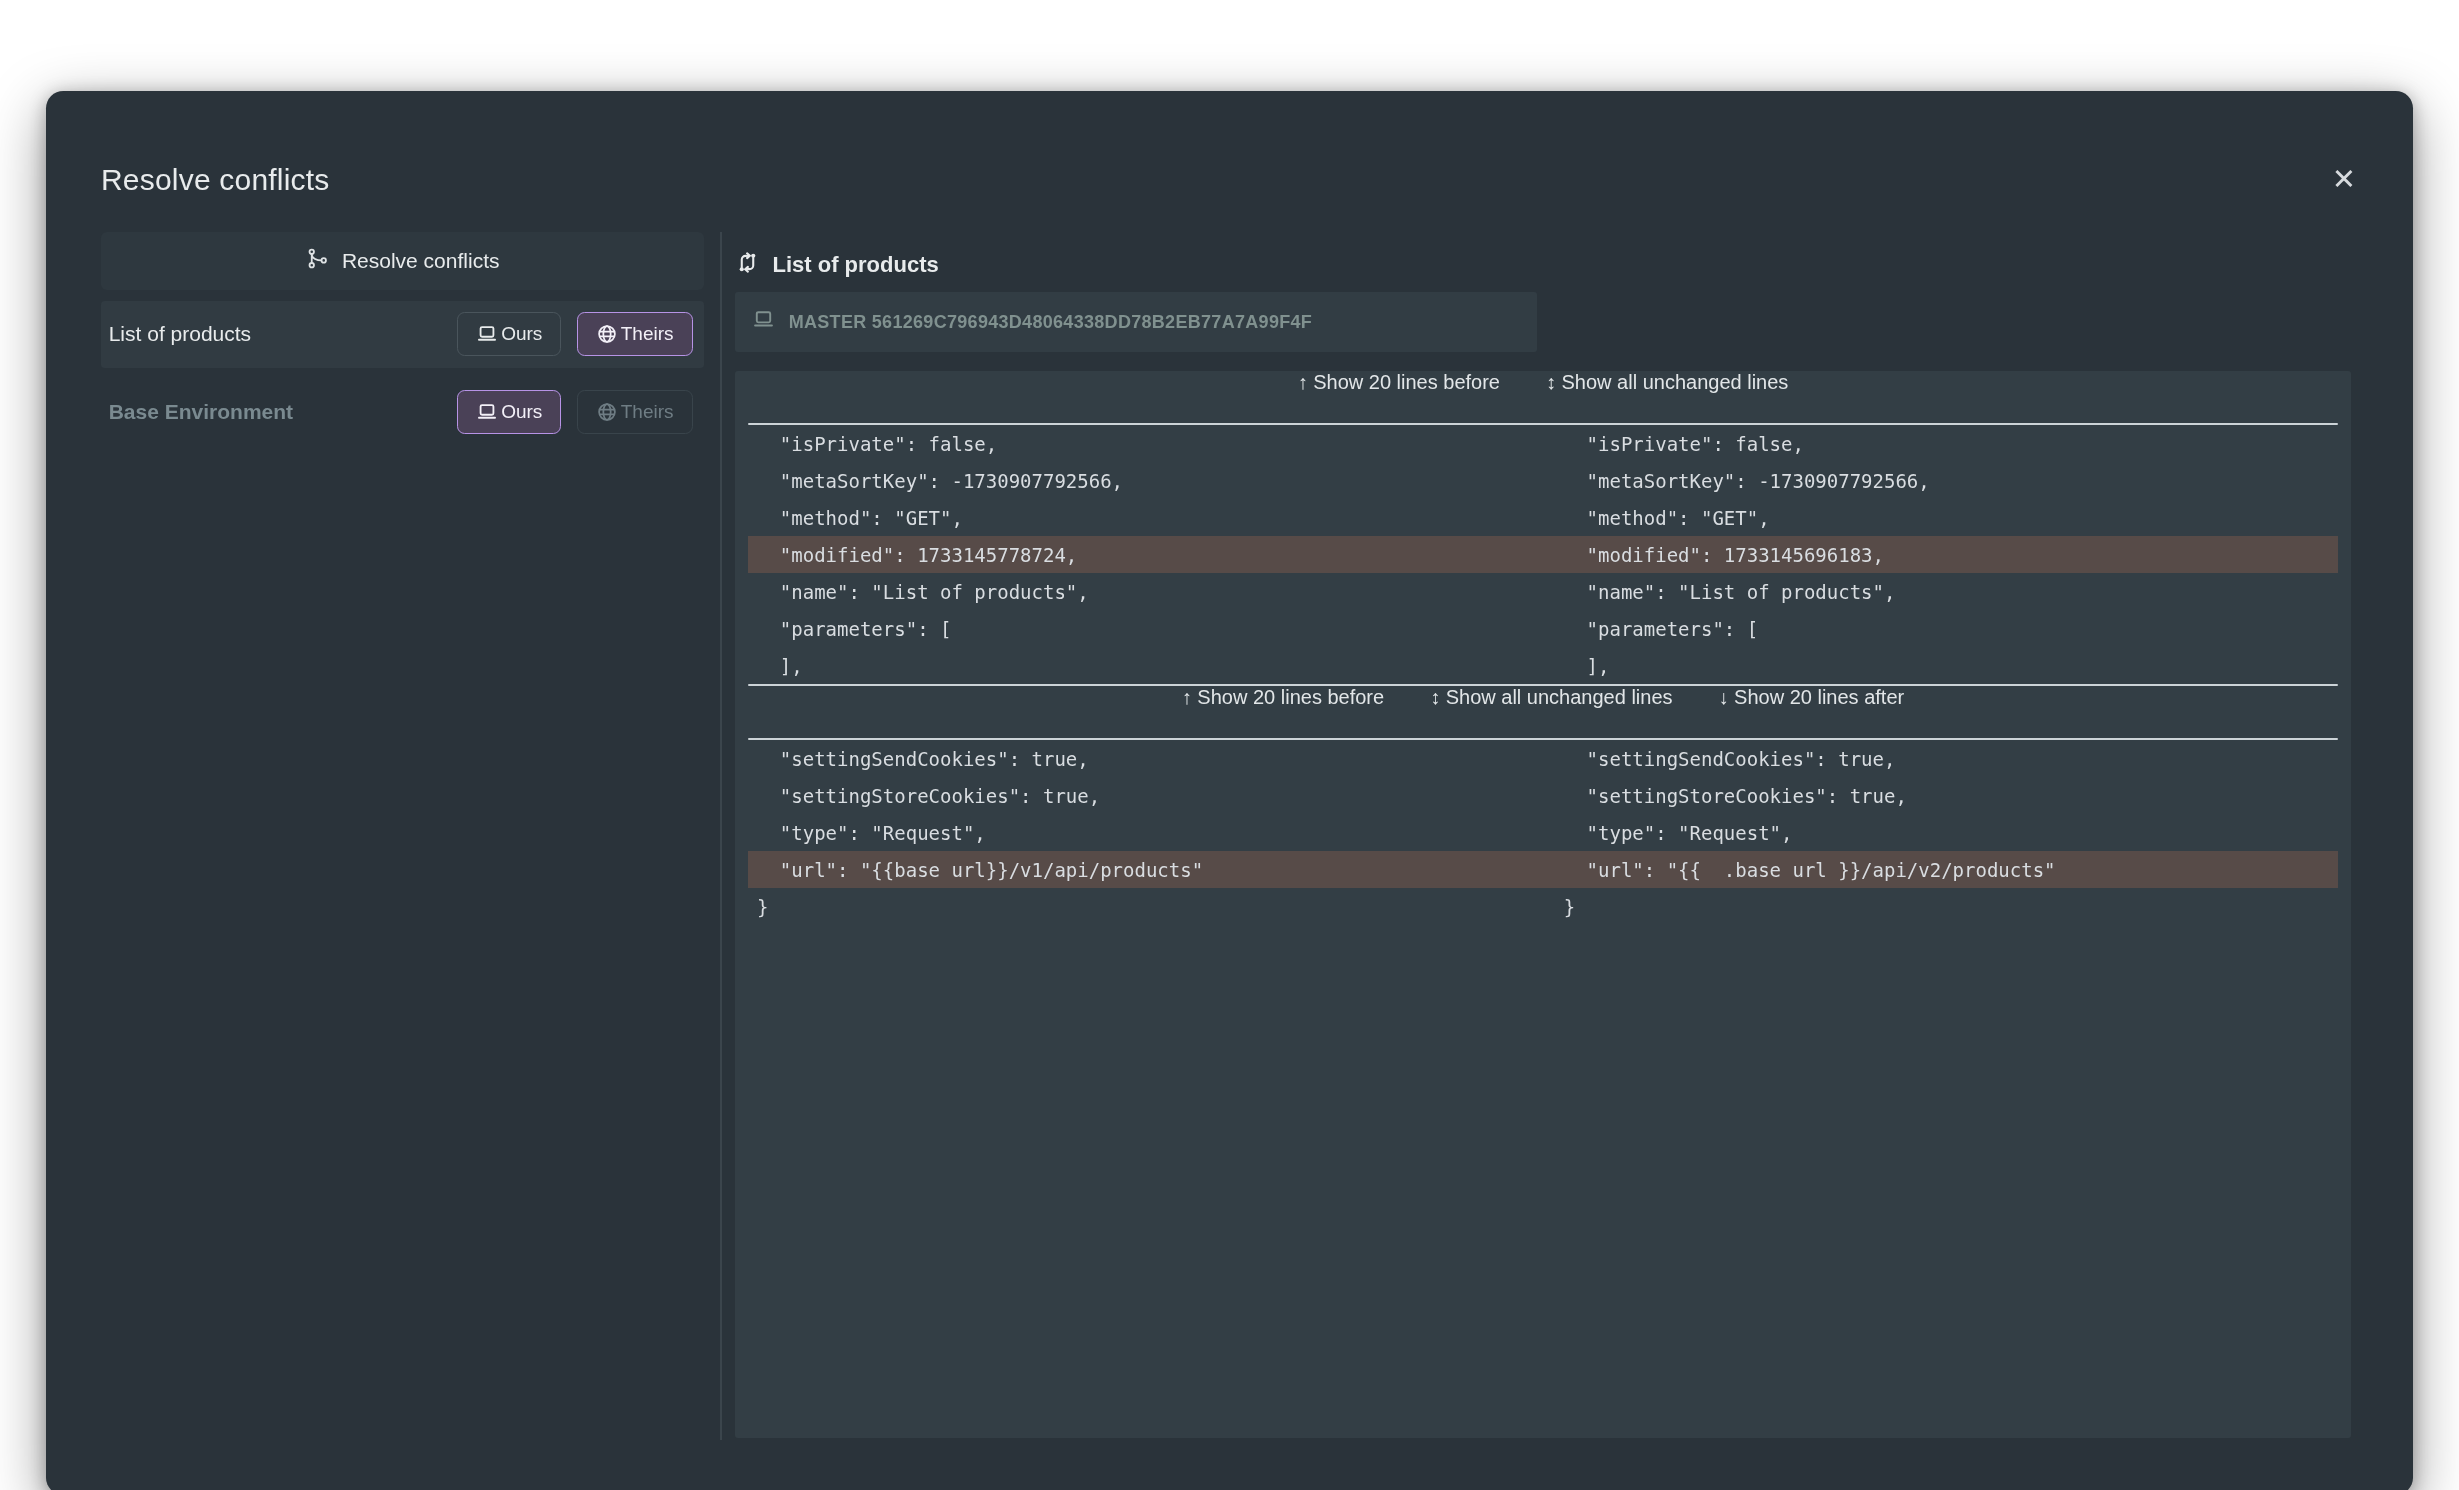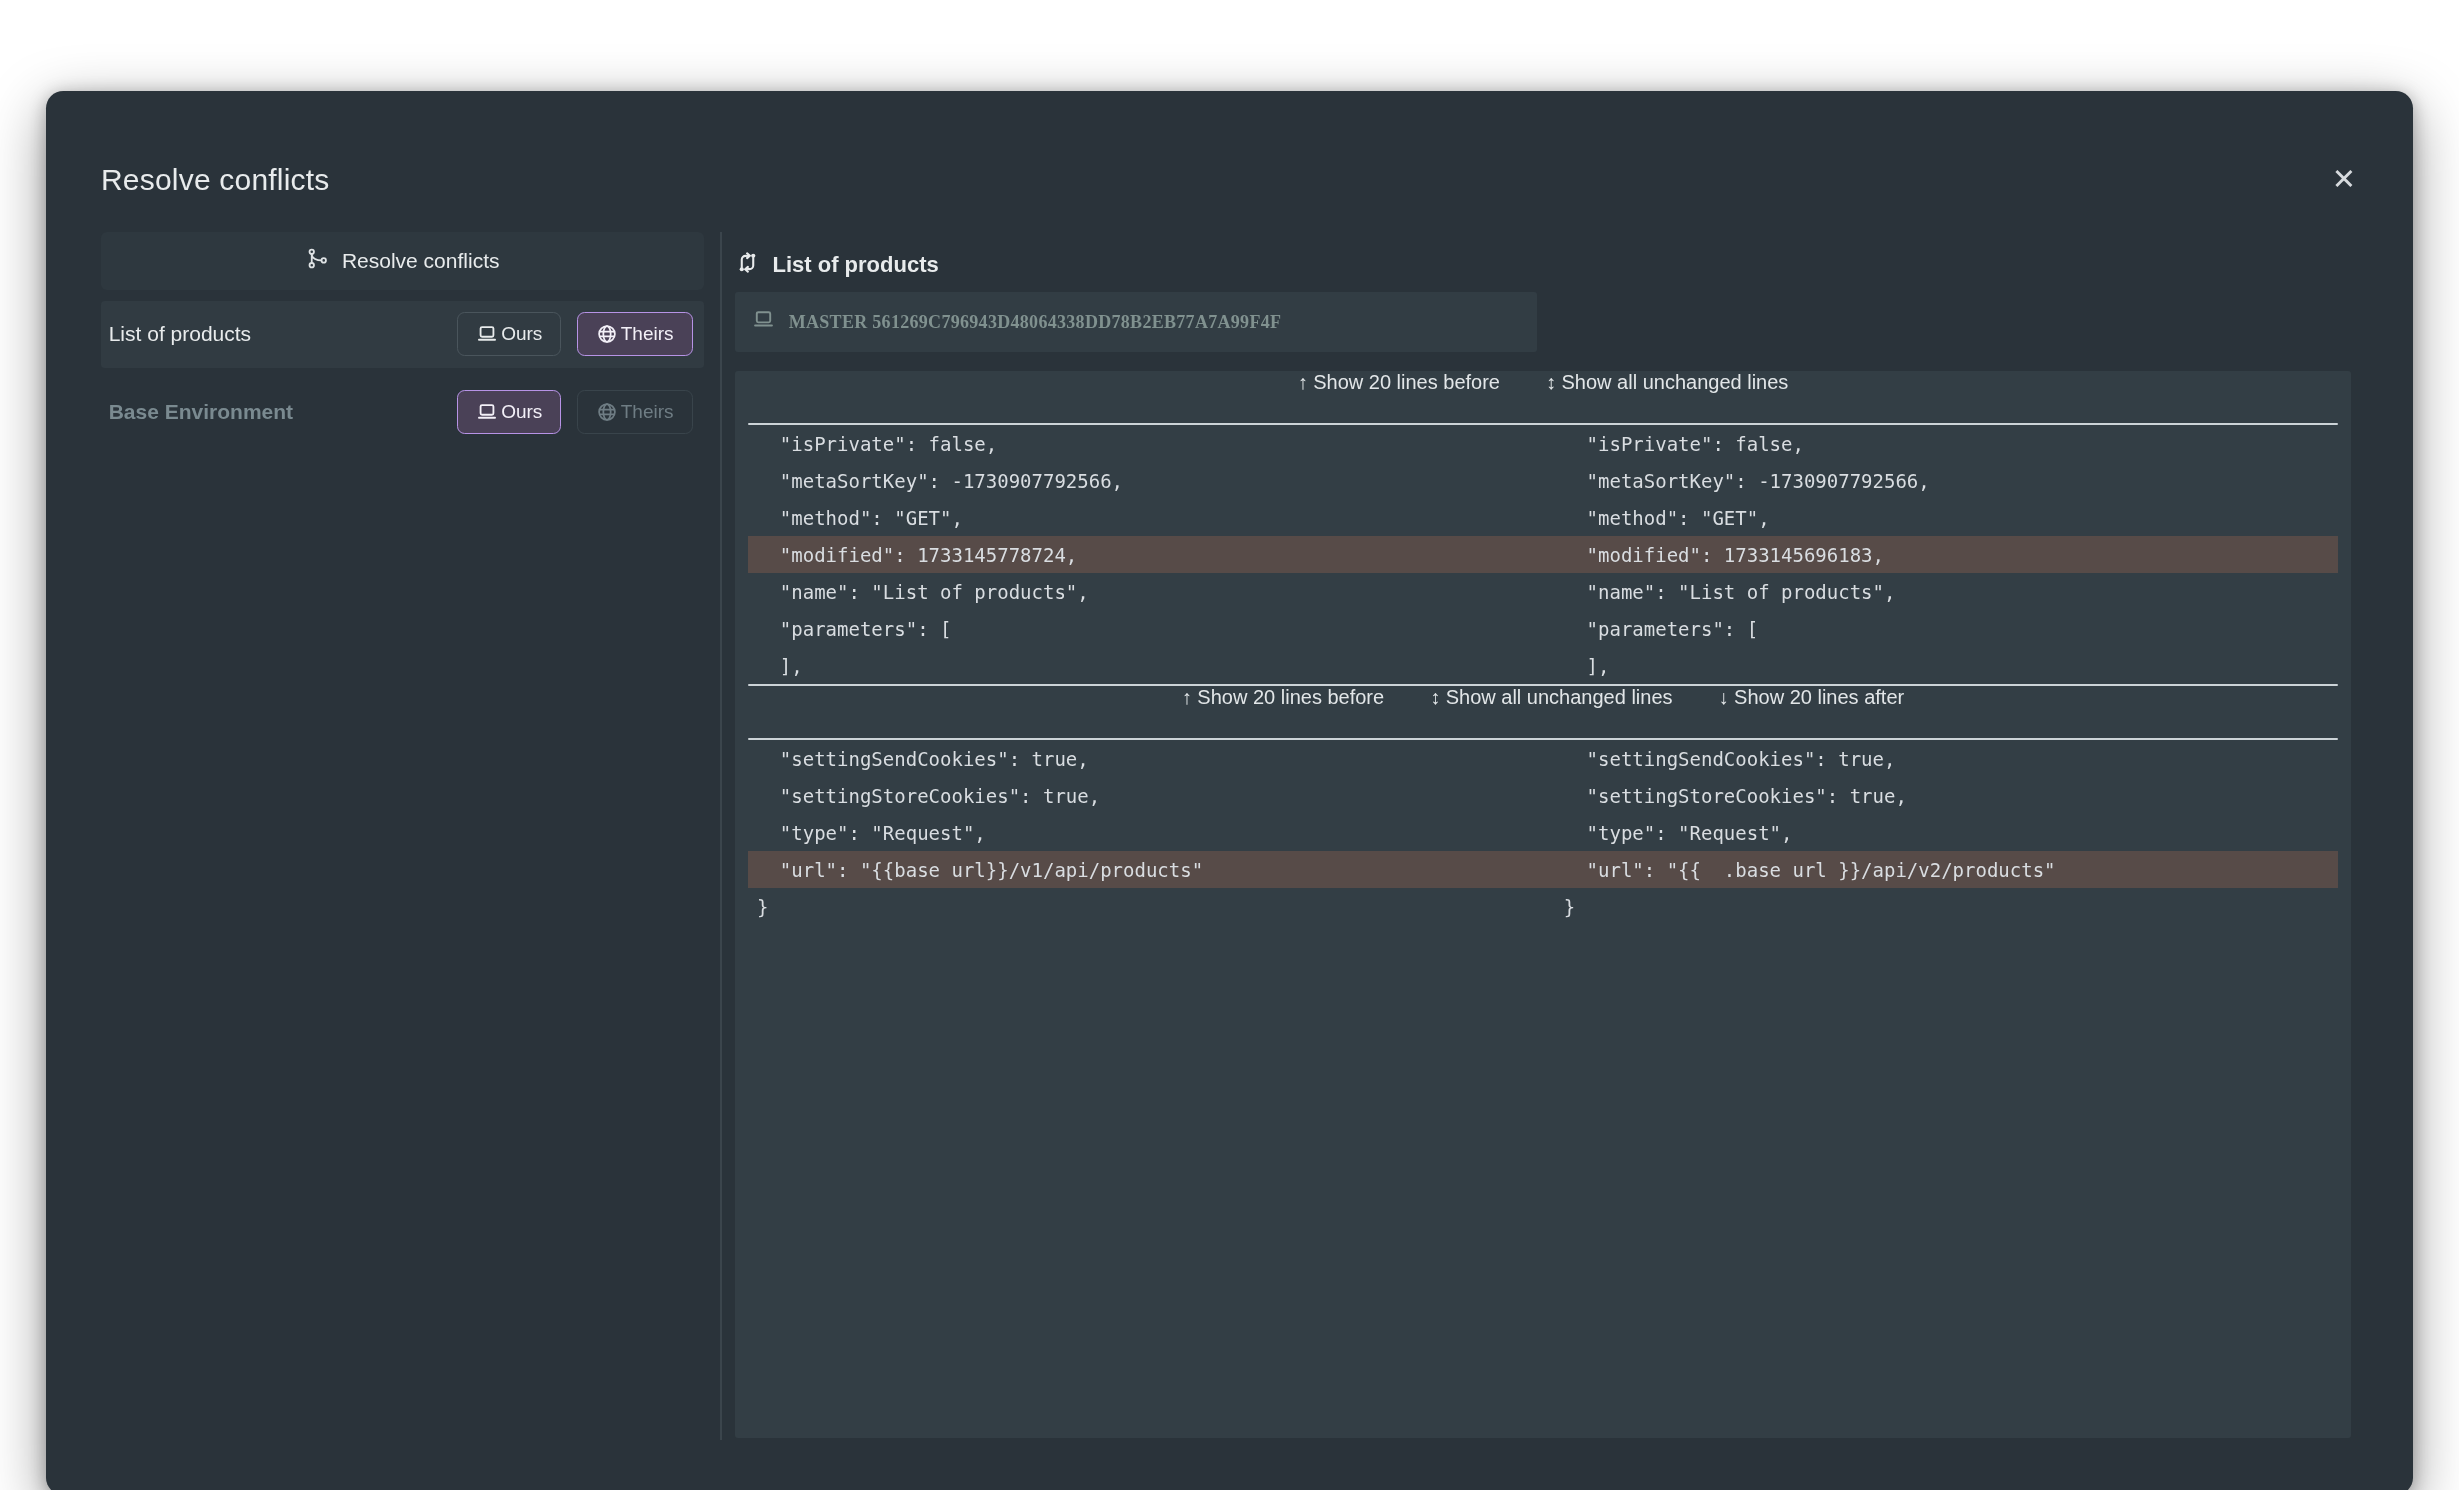--- a/index.html
+++ b/index.html
@@ -69,21 +69,21 @@
   
   .vdivider{position:absolute;left:674px;top:141px;width:1.9px;height:1208px;background:var(--divider);}
   
   .main{position:absolute;left:689px;top:141px;width:1616px;}
   .main-header{display:flex;align-items:center;gap:12.5px;height:46px;margin-top:9.6px;color:var(--text-primary);}
   .main-header .title{font-size:22px;font-weight:700;}
   .branch-bars{display:flex;gap:19px;margin-top:4.8px;}
   .branch-bar{
     height:60px;background:var(--bar-bg);border-radius:2.9px;
     display:flex;align-items:center;gap:13.4px;padding:0 17.3px;
-    color:var(--text-branch);font-size:18px;font-weight:700;letter-spacing:0.3px;font-family:Liberation Serif, serif;
+    color:var(--text-branch);font-size:18px;font-weight:700;letter-spacing:0.3px;
   }
   .branch-bar.ours{width:802px;}
   .branch-bar.theirs{width:794px;}
   
   .diff-panel{
     margin-top:19px;height:1067px;background:var(--panel-bg);border-radius:2.9px;
     padding:0 13.4px;overflow:hidden;
   }
   .controls{
     height:52px;display:flex;align-items:flex-start;justify-content:center;gap:46px;

